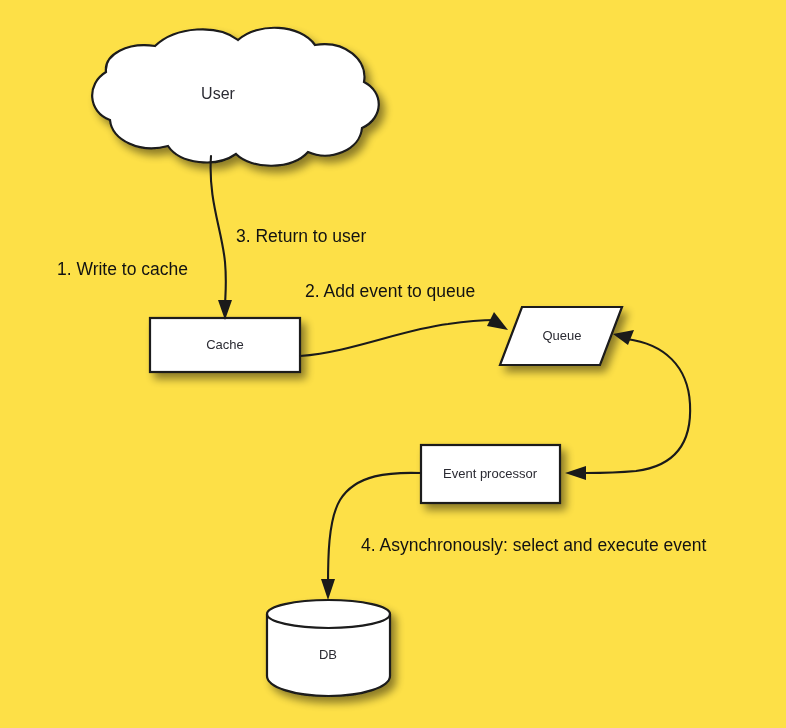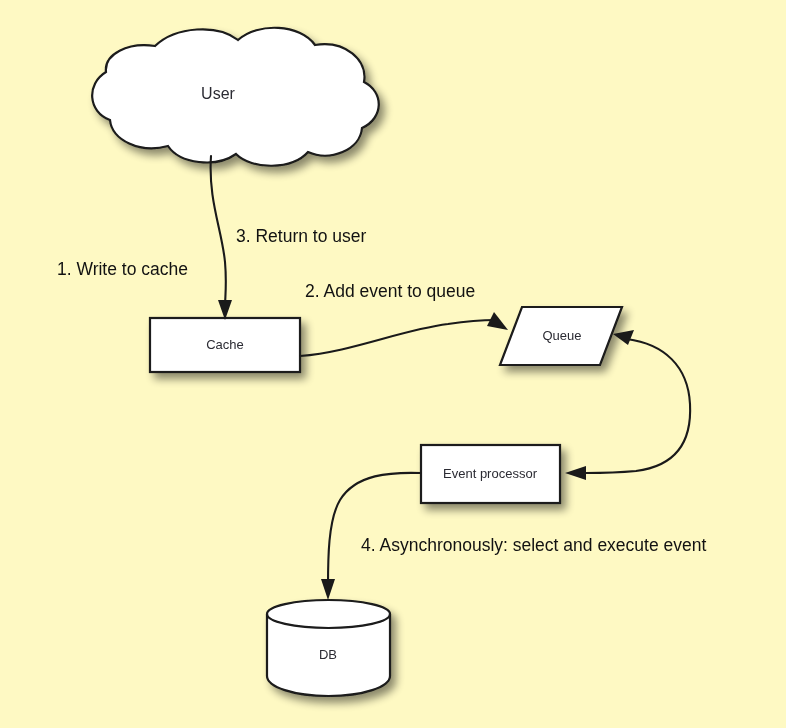--- a/index.html
+++ b/index.html
@@ -9,21 +9,21 @@
     background: #ffffff;
   }
   body {
     font-family: "Liberation Sans", sans-serif;
     -webkit-font-smoothing: antialiased;
   }
   #canvas {
     position: relative;
     width: 786px;
     height: 728px;
-    background: #fef9c3;
+    background: #fde047;
     overflow: hidden;
   }
   #diagram-svg {
     position: absolute;
     left: 0;
     top: 0;
     width: 786px;
     height: 728px;
   }
   .shape-fill {

